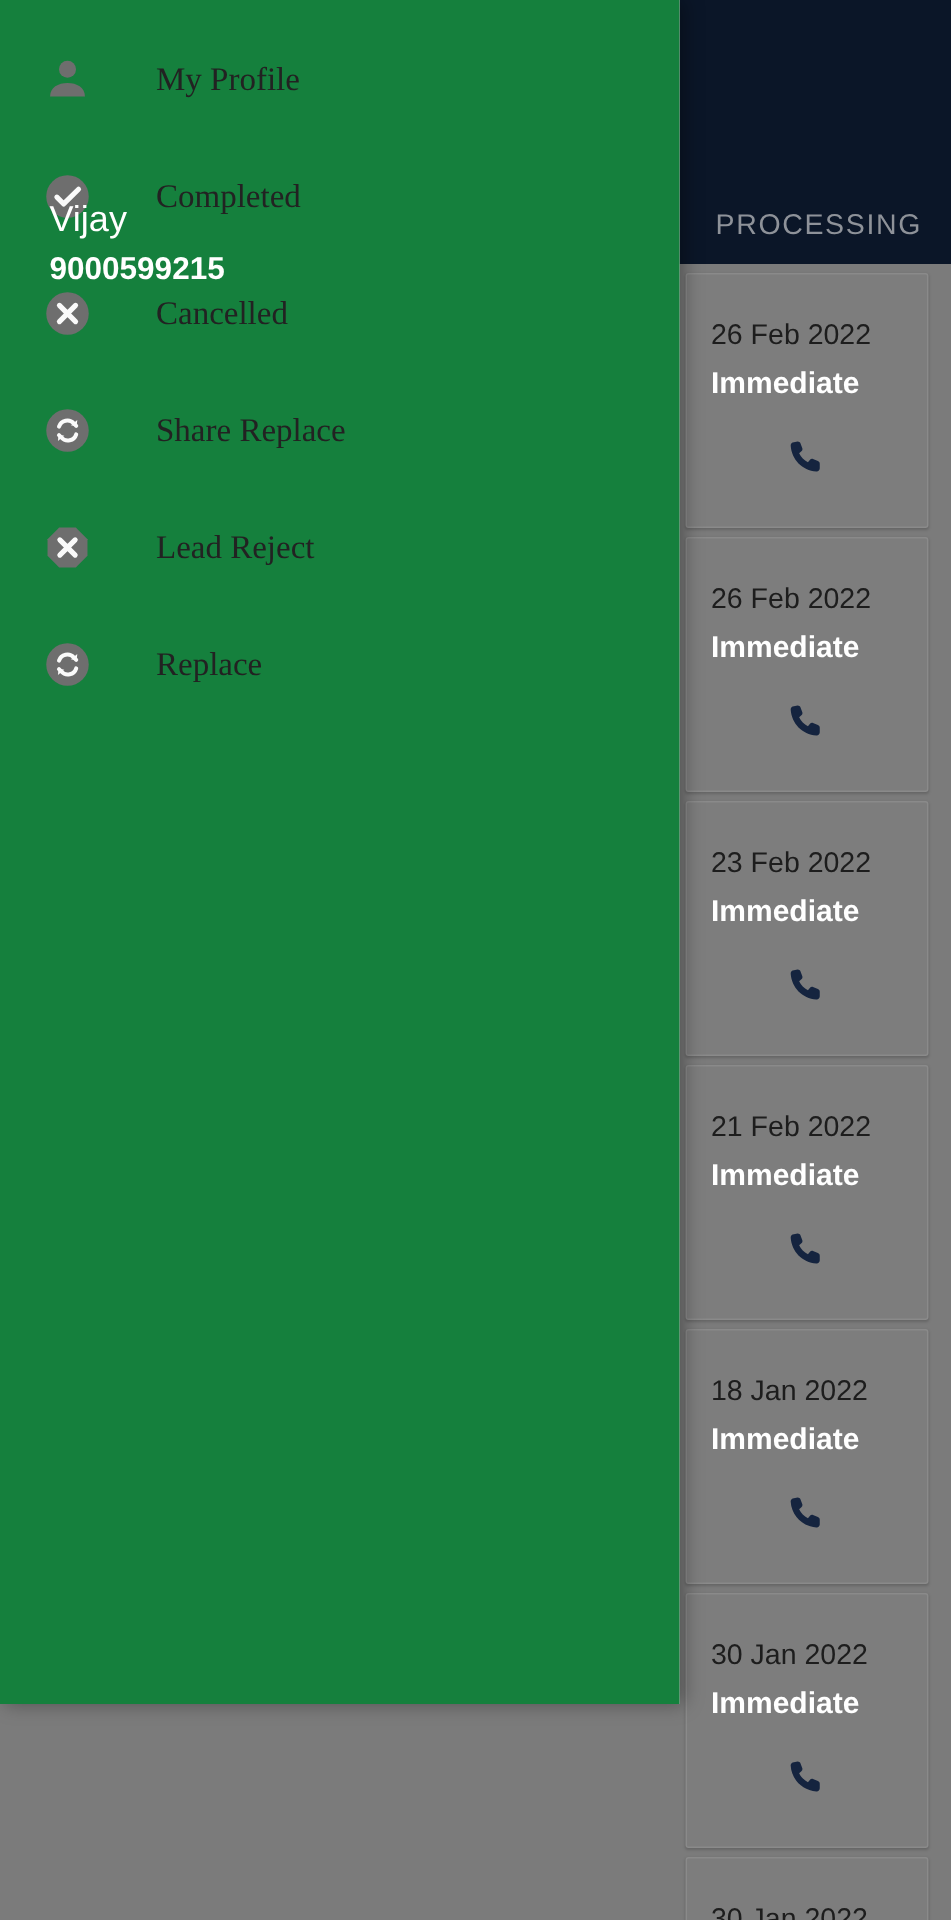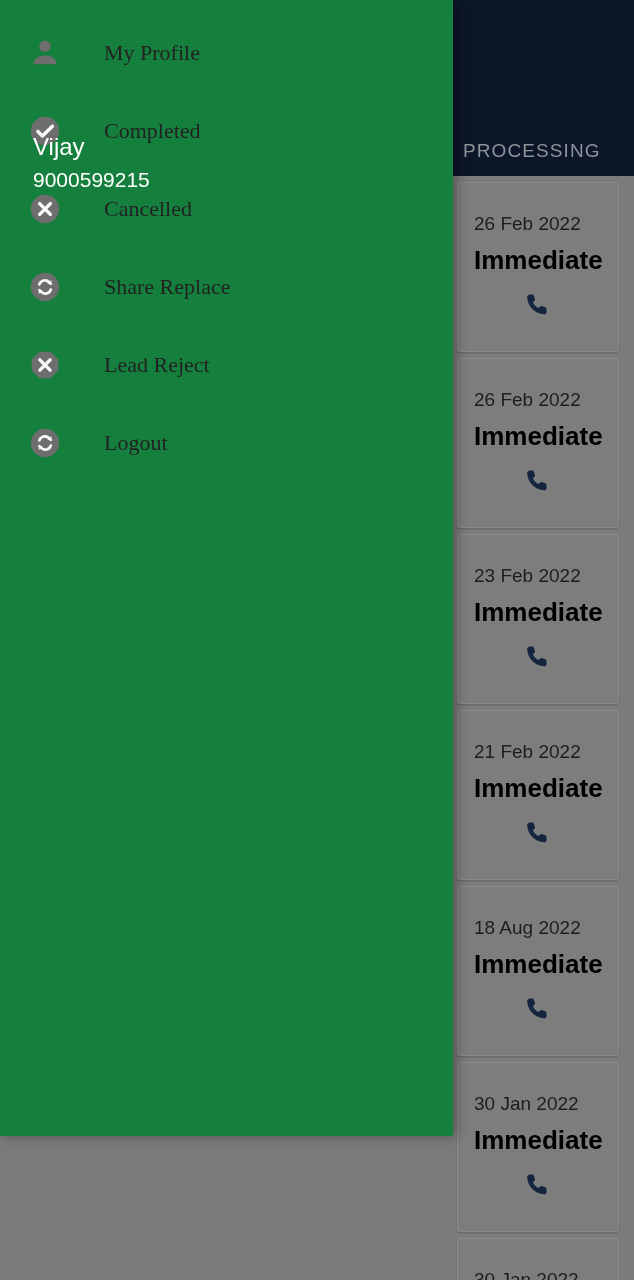--- a/index.html
+++ b/index.html
@@ -15,21 +15,21 @@
   #app-behind {
     position:absolute; left:0; top:0; width:634px; height:1280px;
     background:#7b7b7b;
   }
   #app-bar {
     position:absolute; left:453px; top:0; width:181px; height:176px;
     background:#0b1628;
   }
   #tab-strip {
     position:absolute; left:0; bottom:14px; width:100%;
-    padding-left:10px;
+    padding-left:24px;
   }
   #tab-processing-label {
     color:#8e9299;
     font-size:19px;
     letter-spacing:1.1px;
     font-weight:400;
     white-space:nowrap;
   }
   #cards-area {
     position:absolute; left:453px; top:176px; width:181px; height:1104px;
@@ -45,23 +45,23 @@
     border-radius:2px;
     box-shadow:0 1px 2px rgba(0,0,0,0.18);
   }
   .card-date {
     position:absolute; left:16px; top:30px;
     font-size:19px;
     color:#1d1d1d;
   }
   .card-priority {
     position:absolute; left:16px; top:62px;
-    font-size:26px;
+    font-size:20px;
     font-weight:bold;
-    color:#000000;
+    color:#ffffff;
   }
   .card-call-icon {
     position:absolute; left:66px; top:108px;
     width:30px; height:30px;
   }
   .card-call-icon svg { display:block; }
 
   
   #scrim {
     position:absolute; left:0; top:0; width:453px; height:1280px;
@@ -81,21 +81,21 @@
     background:#0c2a5e;
     position:relative;
     flex:none;
   }
   #drawer-user-name {
     position:absolute; left:33px; top:133px;
     color:#ffffff; font-size:24px; font-weight:400;
   }
   #drawer-user-phone {
     position:absolute; left:33px; top:168px;
-    color:#ffffff; font-size:21px; font-weight:400;
+    color:#ffffff; font-size:21px; font-weight:700;
   }
   #drawer-version {
     position:absolute; left:33px; top:199px;
     color:#ffffff; font-size:21px; font-weight:bold;
   }
 
   #drawer-menu {
     flex:1;
     padding-top:14px;
     background:#15803d;
@@ -163,21 +163,21 @@
       <div class="lead-card">
         <div class="card-date">21 Feb 2022</div>
         <div class="card-priority">Immediate</div>
         <div class="card-call-icon">
           <svg width="30" height="30" viewBox="0 0 24 24" fill="#15243f">
         <path d="M6.2 2.6c.7 0 1.3.4 1.5 1l1 2.6c.2.6 0 1.3-.5 1.7L7 8.9c1 2 2.6 3.7 4.7 4.8l1-1.2c.4-.5 1.1-.7 1.7-.5l2.6 1c.6.2 1 .8 1 1.5v2.4c0 1-.8 1.8-1.8 1.7C8.6 18.1 3 12.2 2.5 4.9c-.1-1 .7-1.9 1.7-1.9z"></path>
           </svg>
         </div>
       </div>
       <div class="lead-card">
-        <div class="card-date">18 Aug 2022</div>
+        <div class="card-date">18 Jan 2022</div>
         <div class="card-priority">Immediate</div>
         <div class="card-call-icon">
           <svg width="30" height="30" viewBox="0 0 24 24" fill="#15243f">
         <path d="M6.2 2.6c.7 0 1.3.4 1.5 1l1 2.6c.2.6 0 1.3-.5 1.7L7 8.9c1 2 2.6 3.7 4.7 4.8l1-1.2c.4-.5 1.1-.7 1.7-.5l2.6 1c.6.2 1 .8 1 1.5v2.4c0 1-.8 1.8-1.8 1.7C8.6 18.1 3 12.2 2.5 4.9c-.1-1 .7-1.9 1.7-1.9z"></path>
           </svg>
         </div>
       </div>
       <div class="lead-card">
         <div class="card-date">30 Jan 2022</div>
         <div class="card-priority">Immediate</div>
@@ -254,16 +254,16 @@
       <div class="menu-item">
         <span class="menu-icon">
           <svg width="34" height="34" viewBox="0 0 24 24">
         <circle cx="12" cy="12" r="10" fill="#6e6e6e"></circle>
         <path d="M8 10.2a4.1 4.1 0 0 1 7-1.5l1.1 1.1" fill="none" stroke="#fafafa" stroke-width="1.9" stroke-linecap="round"></path>
         <path d="M16.1 13.8a4.1 4.1 0 0 1-7 1.5L8 14.2" fill="none" stroke="#fafafa" stroke-width="1.9" stroke-linecap="round"></path>
         <path d="M16.6 7.1l-.3 3 -2.7-.6z" fill="#fafafa"></path>
         <path d="M7.5 16.9l.3-3 2.7.6z" fill="#fafafa"></path>
           </svg>
         </span>
-        <span class="menu-label">Logout</span>
+        <span class="menu-label">Replace</span>
       </div>
     </div>
 </div>
 
 </body></html>

